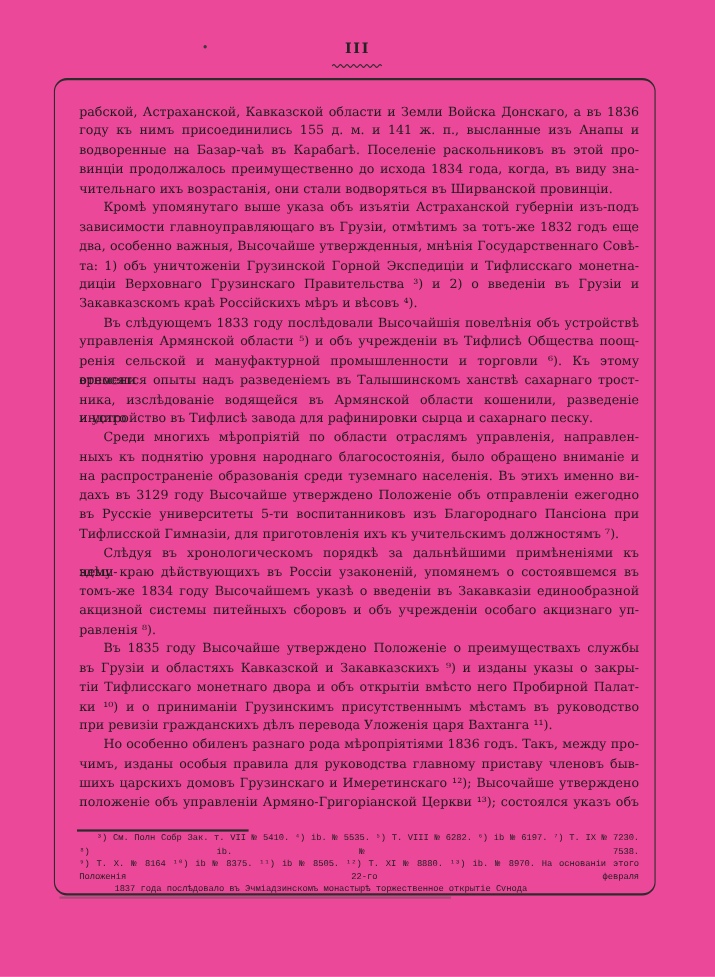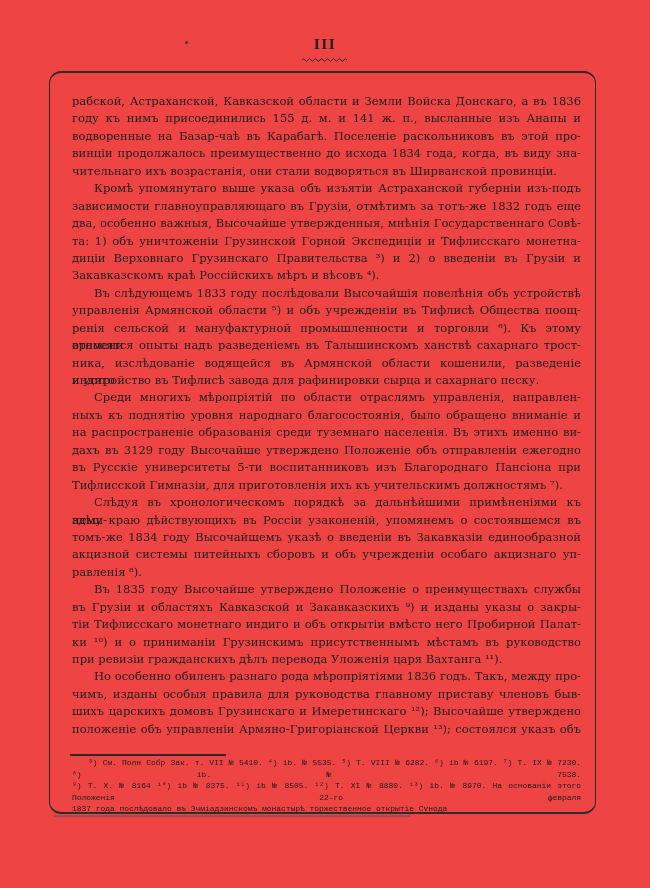--- a/index.html
+++ b/index.html
@@ -1,19 +1,19 @@
 <!DOCTYPE html>
 <html><head>
 <meta charset="utf-8">
 <style>
   html,body{margin:0;padding:0;}
   body{width:650px;height:888px;background:#ffffff;}
   .page{
     position:relative;width:650px;height:888px;overflow:hidden;
-    background:#ef4444;
+    background:#ec4899;
     font-family:"DejaVu Serif","Liberation Serif",serif;
     color:#1d1d1d;
   }
   .pagenum{
     position:absolute;top:37px;left:0;width:650px;text-align:center;
     font-size:13px;font-weight:bold;letter-spacing:1.5px;color:#242424;
   }
   .squiggle{position:absolute;top:56px;left:301px;}
   .speck{position:absolute;left:185px;top:41px;width:3px;height:3px;border-radius:50%;background:#3a3a3a;}
   .frame{
@@ -33,21 +33,21 @@
   }
   .ln.first{text-indent:22px;}
   .ln.last{text-align-last:left;}
   .fnrule{position:absolute;left:70px;top:754px;width:156px;height:1.5px;background:#2a2a2a;}
   .footnotes{
     position:absolute;left:72px;top:757px;width:509px;
     font-size:8px;letter-spacing:-0.05px;
   }
   .fn-ln{line-height:11.5px;text-align:justify;text-align-last:justify;font-family:Liberation Mono, monospace;}
   .fn-ln.first{text-indent:16px;}
-  .fn-ln.last{text-align-last:left;}
+  .fn-ln.last{text-align-last:left;margin-left:32px;}
 </style>
 </head>
 <body>
 
 <div class="page">
 
   <div class="pagenum">III</div>
   <svg class="squiggle" width="48" height="7" viewBox="0 0 48 7">
     <path d="M1 4 q1.5 -2.5 3 0 t3 0 t3 0 t3 0 t3 0 t3 0 t3 0 t3 0 t3 0 t3 0 t3 0 t3 0 t3 0 t3 0 t3 0" stroke="#2c2c2c" stroke-width="1" fill="none"></path>
   </svg>
@@ -91,21 +91,21 @@
     <div class="para">
       <div class="ln first">Слѣдуя въ хронологическомъ порядкѣ за дальнѣйшими примѣненіями къ здѣш-</div>
       <div class="ln">нему краю дѣйствующихъ въ Россіи узаконеній, упомянемъ о состоявшемся въ</div>
       <div class="ln">томъ-же 1834 году Высочайшемъ указѣ о введеніи въ Закавказіи единообразной</div>
       <div class="ln">акцизной системы питейныхъ сборовъ и объ учрежденіи особаго акцизнаго уп-</div>
       <div class="ln last">равленія ⁸).</div>
     </div>
     <div class="para">
       <div class="ln first">Въ 1835 году Высочайше утверждено Положеніе о преимуществахъ службы</div>
       <div class="ln">въ Грузіи и областяхъ Кавказской и Закавказскихъ ⁹) и изданы указы о закры-</div>
-      <div class="ln">тіи Тифлисскаго монетнаго индиго и объ открытіи вмѣсто него Пробирной Палат-</div>
+      <div class="ln">тіи Тифлисскаго монетнаго двора и объ открытіи вмѣсто него Пробирной Палат-</div>
       <div class="ln">ки ¹⁰) и о приниманіи Грузинскимъ присутственнымъ мѣстамъ въ руководство</div>
       <div class="ln last">при ревизіи гражданскихъ дѣлъ перевода Уложенія царя Вахтанга ¹¹).</div>
     </div>
     <div class="para">
       <div class="ln first">Но особенно обиленъ разнаго рода мѣропріятіями 1836 годъ. Такъ, между про-</div>
       <div class="ln">чимъ, изданы особыя правила для руководства главному приставу членовъ быв-</div>
       <div class="ln">шихъ царскихъ домовъ Грузинскаго и Имеретинскаго ¹²); Высочайше утверждено</div>
       <div class="ln">положеніе объ управленіи Армяно-Григоріанской Церкви ¹³); состоялся указъ объ</div>
     </div>
   </div>

